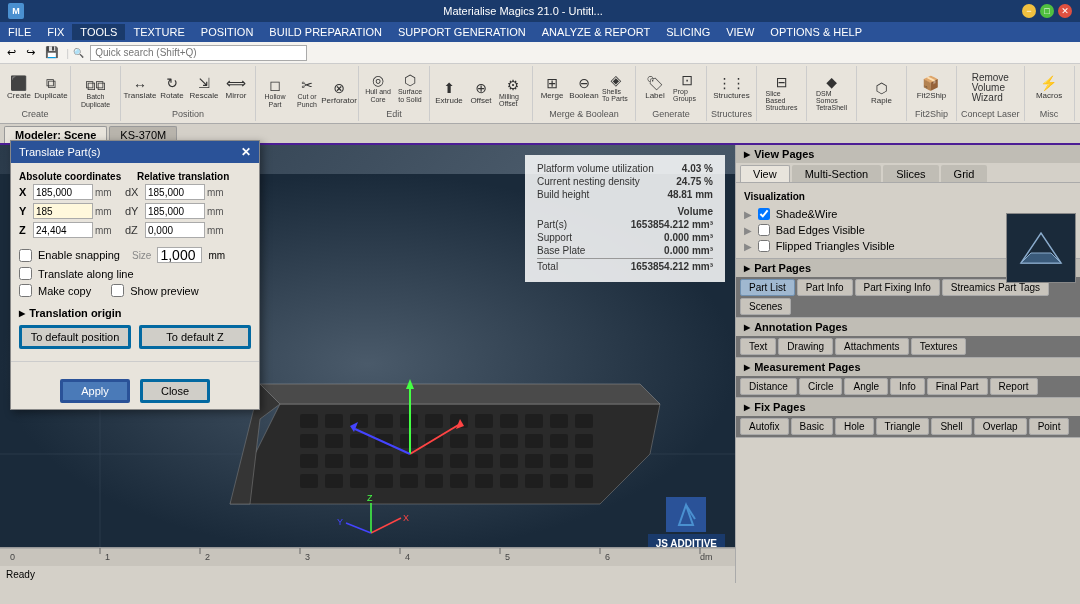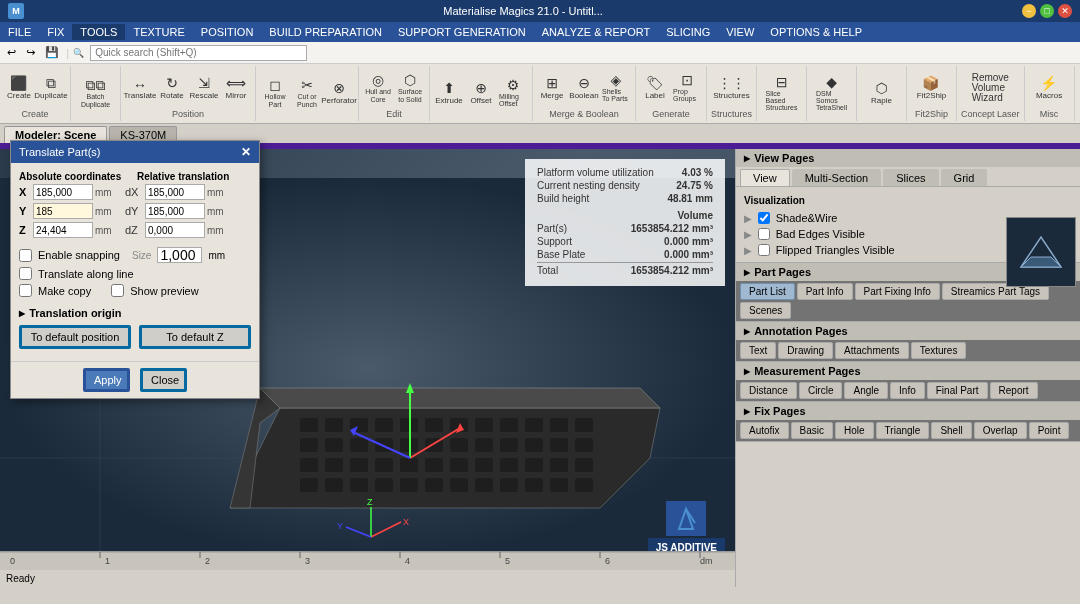--- a/index.html
+++ b/index.html
@@ -106,21 +106,21 @@
       background: white;
       width: 217px;
     }
 
     
     #tabbar {
       background: #d4d0c8;
       display: flex;
       align-items: flex-end;
       padding: 2px 4px 0;
-      border-bottom: 6px solid #4c1d95;
+      border-bottom: 2px solid #4c1d95;
     }
     .scene-tab {
       background: #b8b4ac;
       border: 1px solid #999;
       border-bottom: none;
       padding: 2px 10px;
       font-size: 11px;
       cursor: pointer;
       margin-right: 2px;
       border-radius: 2px 2px 0 0;
@@ -322,21 +322,21 @@
     }
     .dlg-btn.primary { background: #4a7ab8; color: white; border-color: #2a5298; }
 
     .dialog-btns {
       display: flex;
       justify-content: center;
       gap: 10px;
       padding: 6px 8px;
       border-top: 1px solid #ccc;
     }
-    .dialog-btns .dlg-btn { flex: none; width: 47px; }
+    .dialog-btns .dlg-btn { flex: none; width: 70px; margin-top: 11px; }
 
     
     #statusbar {
       position: absolute;
       bottom: 0;
       left: 0;
       width: calc(1080px - 345px);
       height: 18px;
       background: #d4d0c8;
       border-top: 1px solid #aaa;

